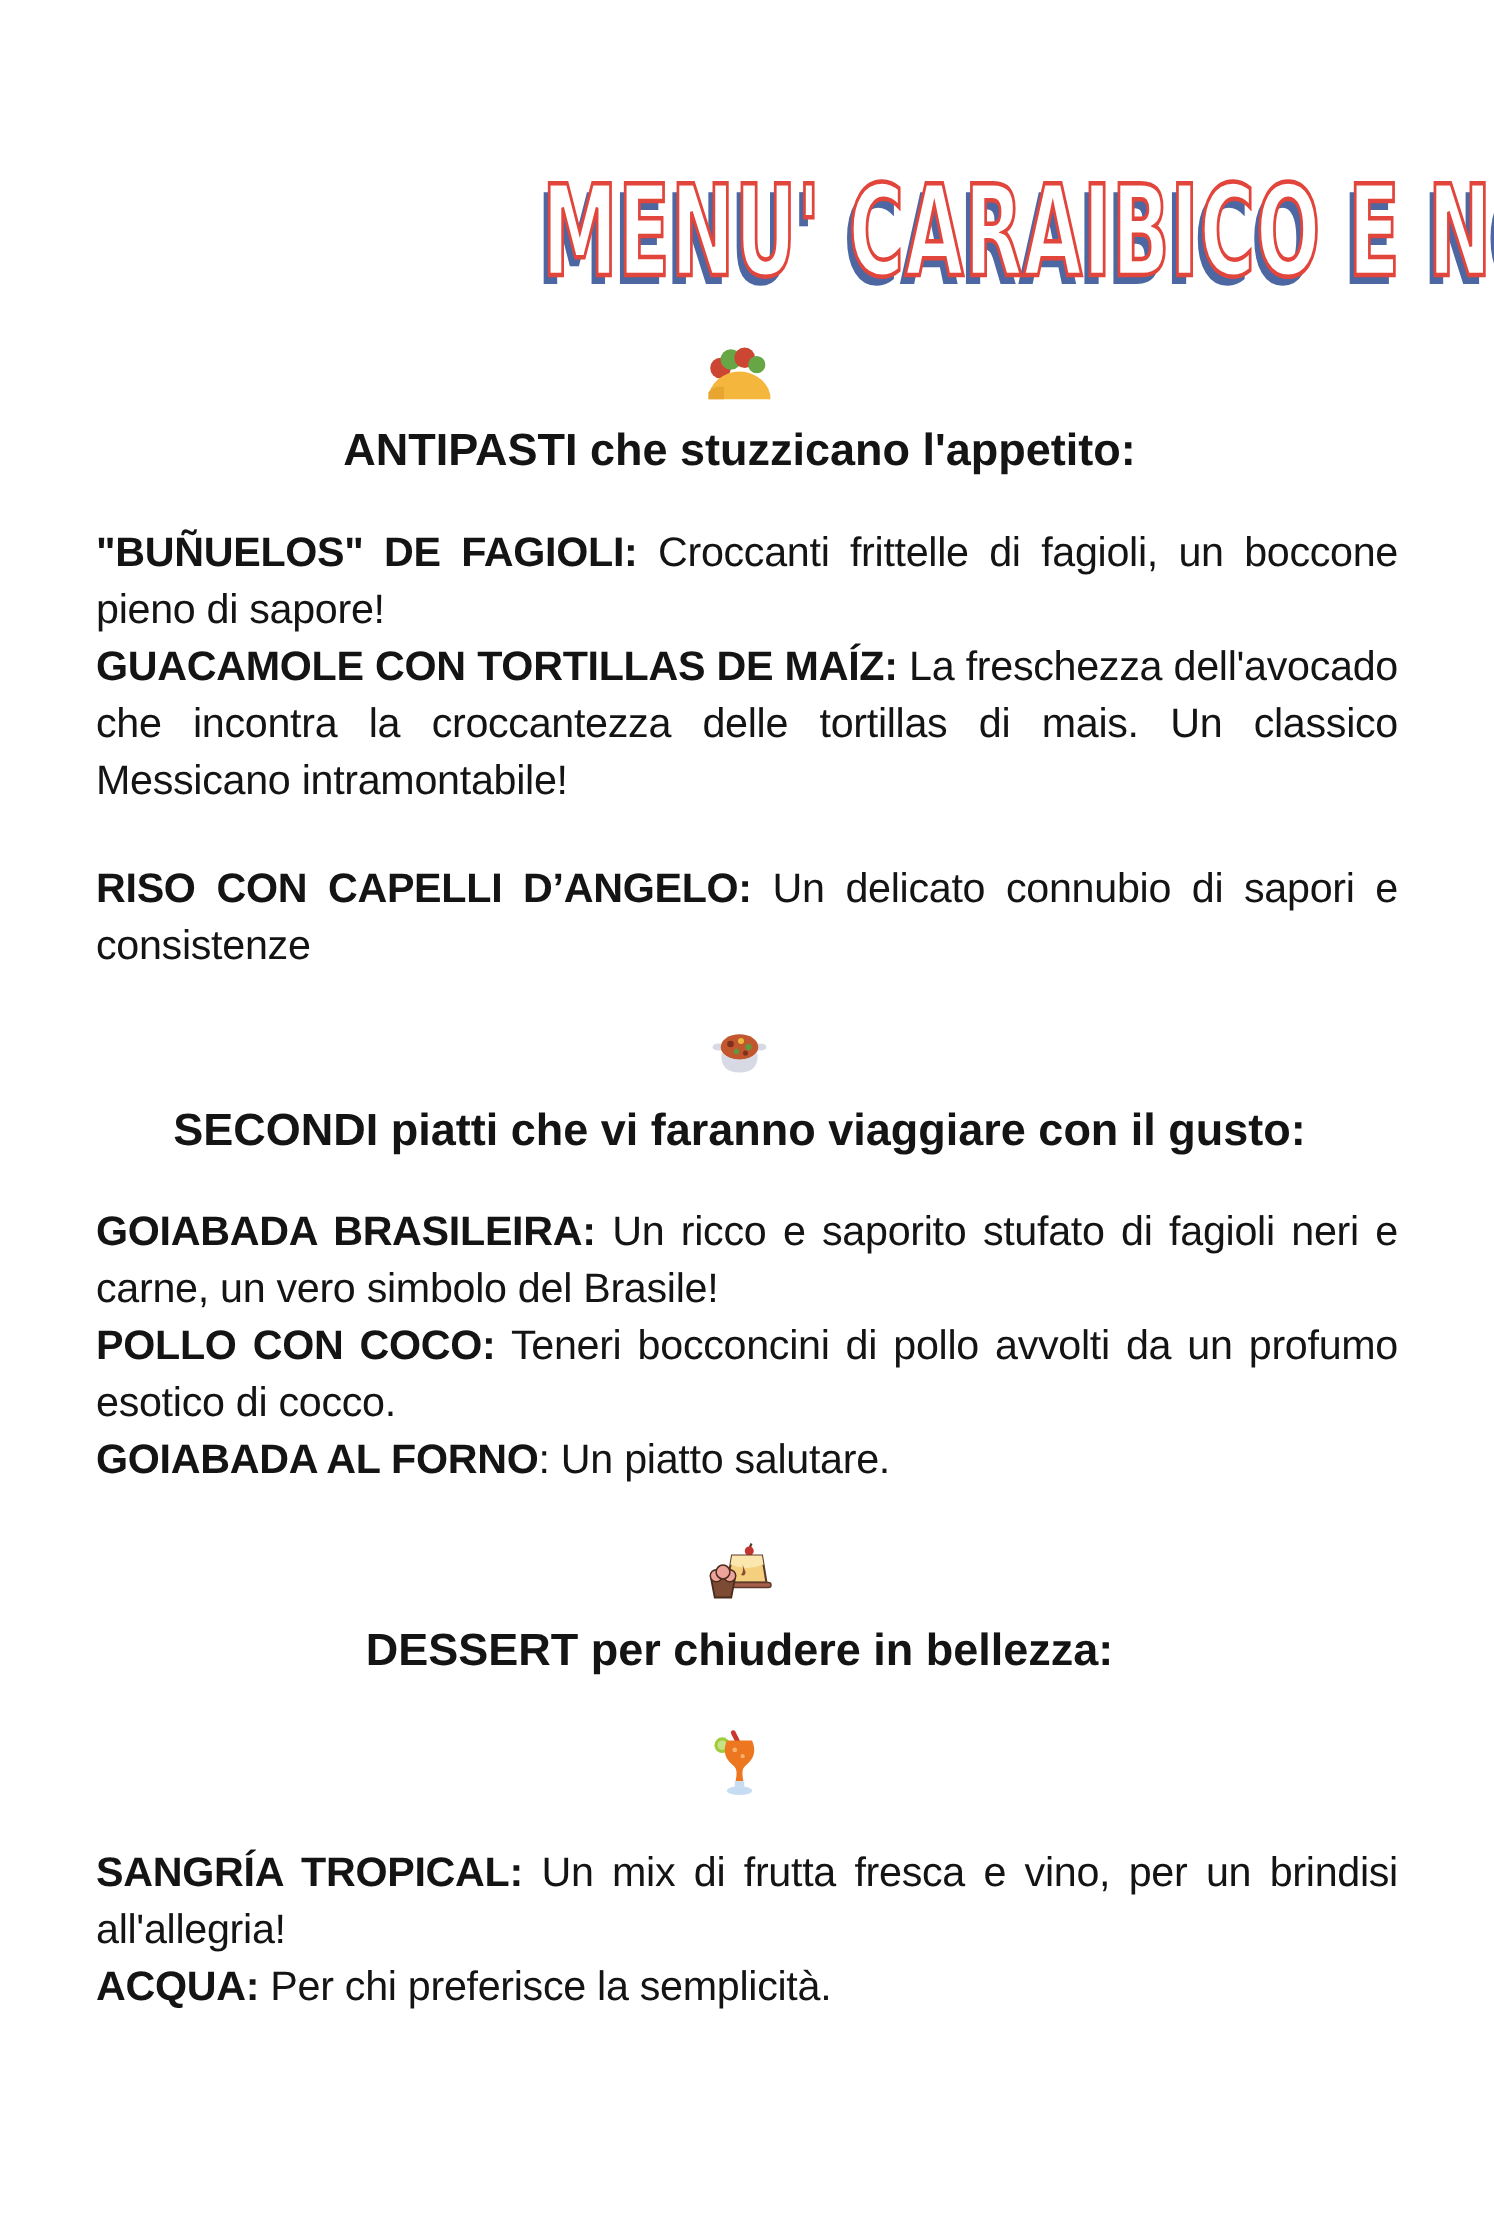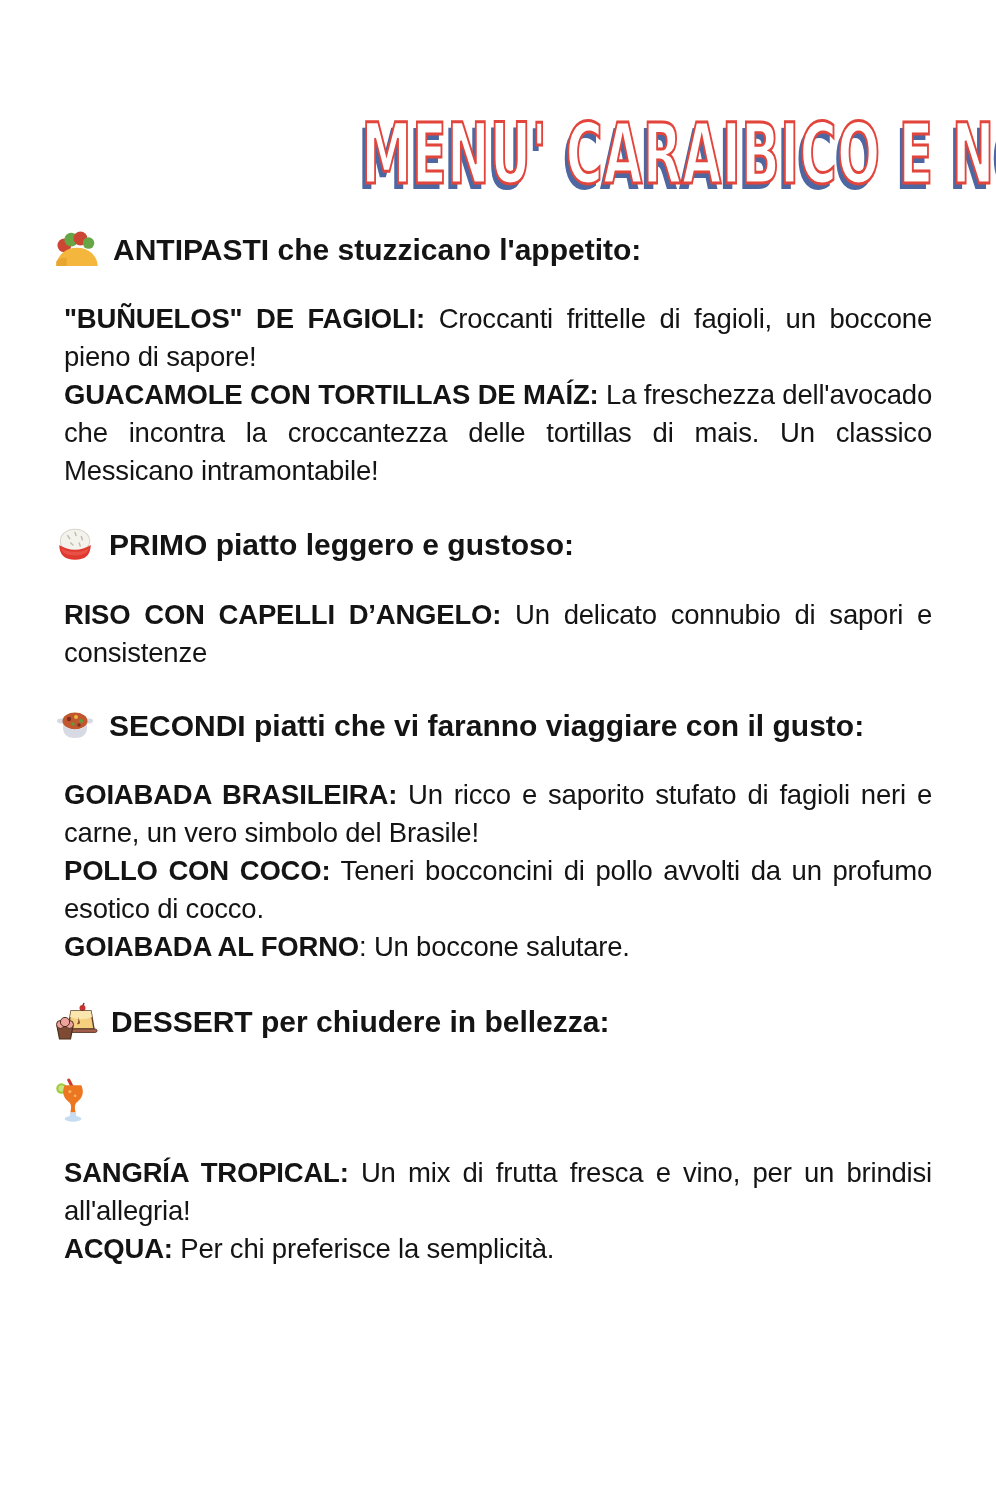--- a/index.html
+++ b/index.html
@@ -37,20 +37,21 @@
   }
   .section { margin-top: 34px; }
   .heading {
     display: flex;
     align-items: center;
     gap: 13px;
     font-size: 30px;
     font-weight: bold;
     margin: 0 0 30px -10px;
     line-height: 1.2;
+    flex-direction: column;
   }
   .heading .icon { display: inline-flex; flex: 0 0 auto; }
   .items { }
   .item {
     font-size: 27.5px;
     line-height: 38px;
     text-align: justify;
     letter-spacing: -0.2px;
   }
   .item .lead { font-weight: bold; }
@@ -78,37 +79,20 @@
       </span>
       <span>ANTIPASTI che stuzzicano l'appetito:</span>
     </h2>
     <div class="items">
       <p class="item"><strong class="lead">"BUÑUELOS" DE FAGIOLI:</strong><span> Croccanti frittelle di fagioli, un boccone pieno di sapore!</span></p>
       <p class="item"><strong class="lead">GUACAMOLE CON TORTILLAS DE MAÍZ:</strong><span> La freschezza dell'avocado che incontra la croccantezza delle tortillas di mais. Un classico Messicano intramontabile!</span></p>
     </div>
   </div>
 
   <div class="section">
-    <h2 class="heading">
-      <span class="icon">
-        <svg width="42" height="42" viewBox="0 0 40 40">
-          <ellipse cx="20" cy="16" rx="14" ry="11" fill="#f4f2ec" stroke="#d9d4c9" stroke-width="1"></ellipse>
-          <g stroke="#c2bcae" stroke-width="1.4" stroke-linecap="round">
-            <line x1="13" y1="11" x2="15" y2="14"></line>
-            <line x1="20" y1="8" x2="21" y2="11"></line>
-            <line x1="26" y1="12" x2="27" y2="15"></line>
-            <line x1="16" y1="18" x2="18" y2="20"></line>
-            <line x1="24" y1="18" x2="25" y2="21"></line>
-          </g>
-          <path d="M5 20 q0 14 15 14 q15 0 15 -14 q-7 4.5 -15 4.5 q-8 0 -15 -4.5 z" fill="#e03a30"></path>
-          <path d="M6.5 23 q6 3.5 13.5 3.5 q7.5 0 13.5 -3.5 q-1 2.5 -3 4.5 q-5 2.5 -10.5 2.5 q-5.5 0 -10.5 -2.5 q-2 -2 -3 -4.5 z" fill="#f0645a" opacity="0.55"></path>
-        </svg>
-      </span>
-      <span>PRIMO piatto leggero e gustoso:</span>
-    </h2>
     <div class="items">
       <p class="item"><strong class="lead">RISO CON CAPELLI D’ANGELO:</strong><span> Un delicato connubio di sapori e consistenze</span></p>
     </div>
   </div>
 
   <div class="section">
     <h2 class="heading">
       <span class="icon">
         <svg width="42" height="40" viewBox="0 0 40 40">
           <ellipse cx="6" cy="15" rx="4" ry="2.4" fill="#d7d9e4"></ellipse>
@@ -120,21 +104,21 @@
           <circle cx="18" cy="18" r="1.8" fill="#5f9a3c"></circle>
           <circle cx="24" cy="19" r="1.7" fill="#7f2f1f"></circle>
           <path d="M8 19 q-1 13 12 13 q13 0 12 -13 q-6 4.5 -12 4.5 q-6 0 -12 -4.5 z" fill="#d7d9e4"></path>
         </svg>
       </span>
       <span>SECONDI piatti che vi faranno viaggiare con il gusto:</span>
     </h2>
     <div class="items">
       <p class="item"><strong class="lead">GOIABADA BRASILEIRA:</strong><span> Un ricco e saporito stufato di fagioli neri e carne, un vero simbolo del Brasile!</span></p>
       <p class="item"><strong class="lead">POLLO CON COCO:</strong><span> Teneri bocconcini di pollo avvolti da un profumo esotico di cocco.</span></p>
-      <p class="item"><strong class="lead">GOIABADA AL FORNO</strong><span>: Un boccone salutare.</span></p>
+      <p class="item"><strong class="lead">GOIABADA AL FORNO</strong><span>: Un piatto salutare.</span></p>
     </div>
   </div>
 
   <div class="section">
     <h2 class="heading">
       <span class="icon">
         <svg width="44" height="44" viewBox="0 0 44 44">
           <line x1="28" y1="8" x2="30" y2="3" stroke="#5d3b2a" stroke-width="1.5"></line>
           <circle cx="28.5" cy="8" r="3" fill="#c3342e"></circle>
           <path d="M17 11 h20 l3 18 h-26 z" fill="#f3cf7e" stroke="#5d3b2a" stroke-width="1.4"></path>

